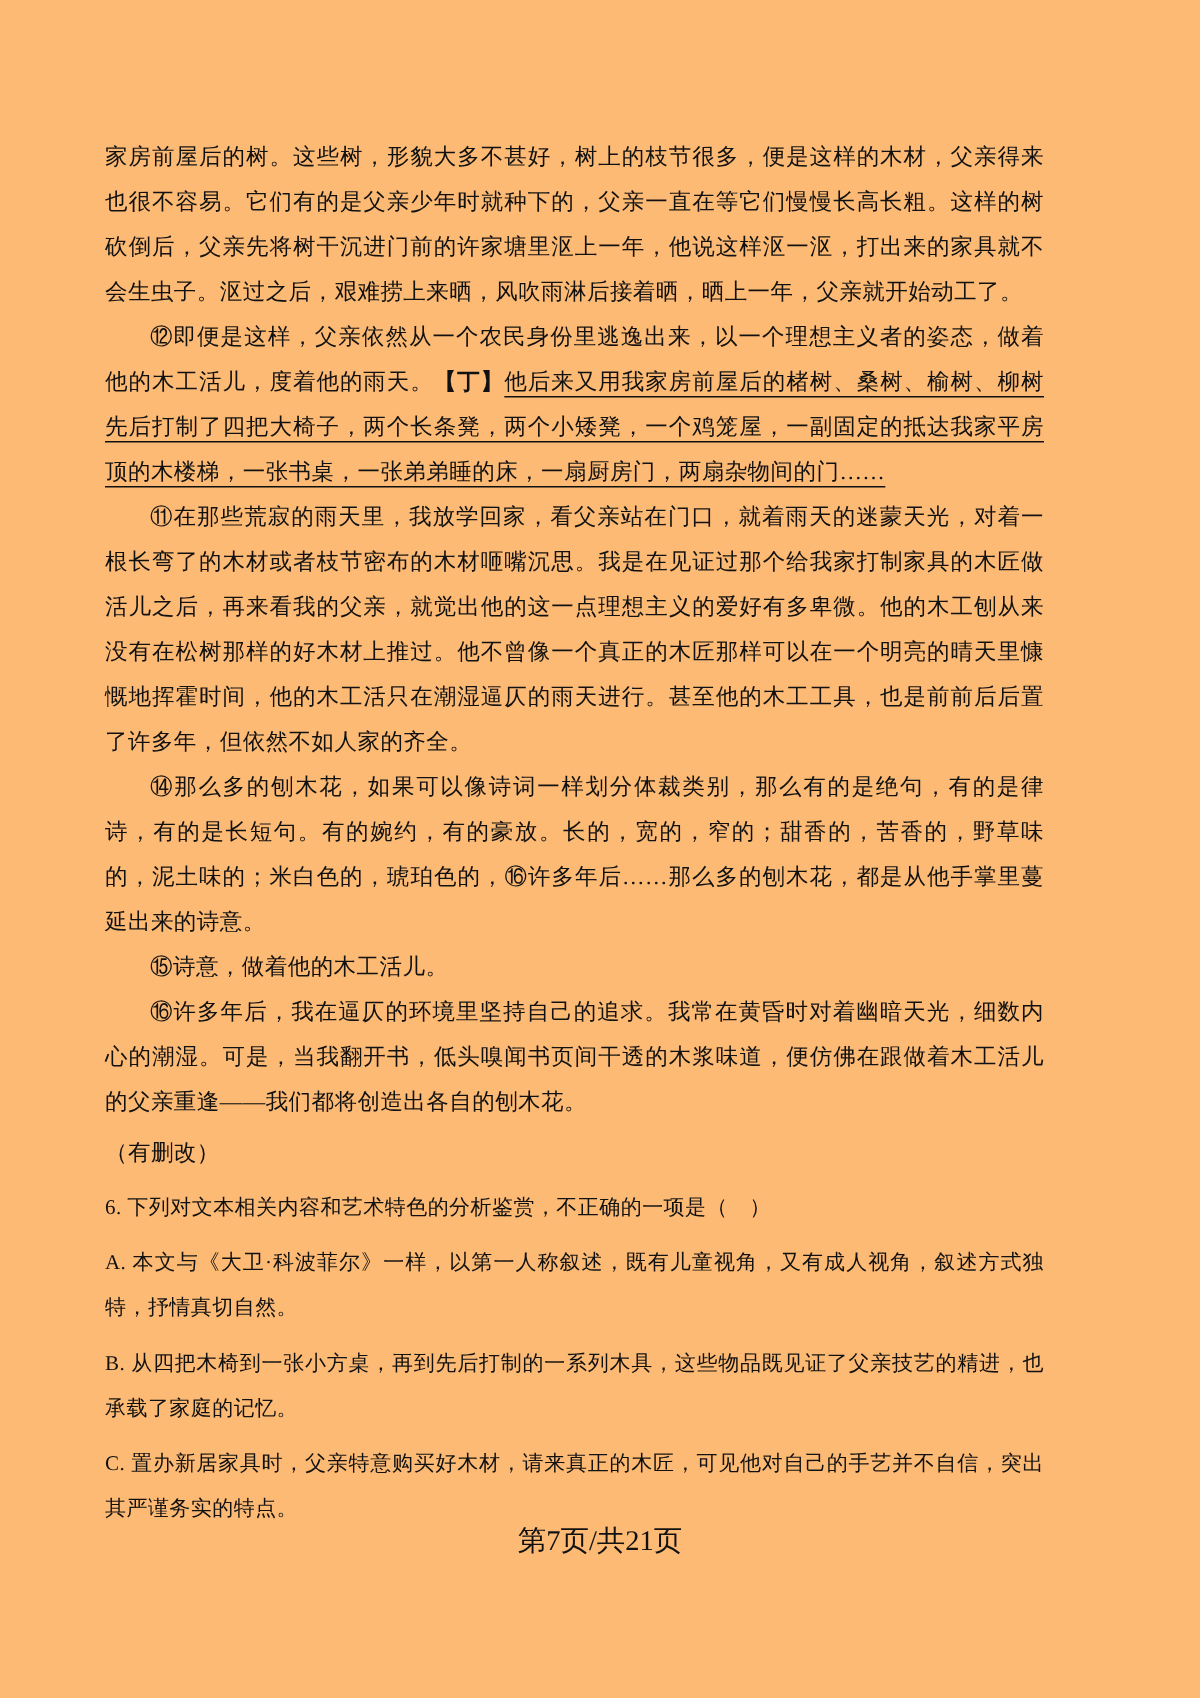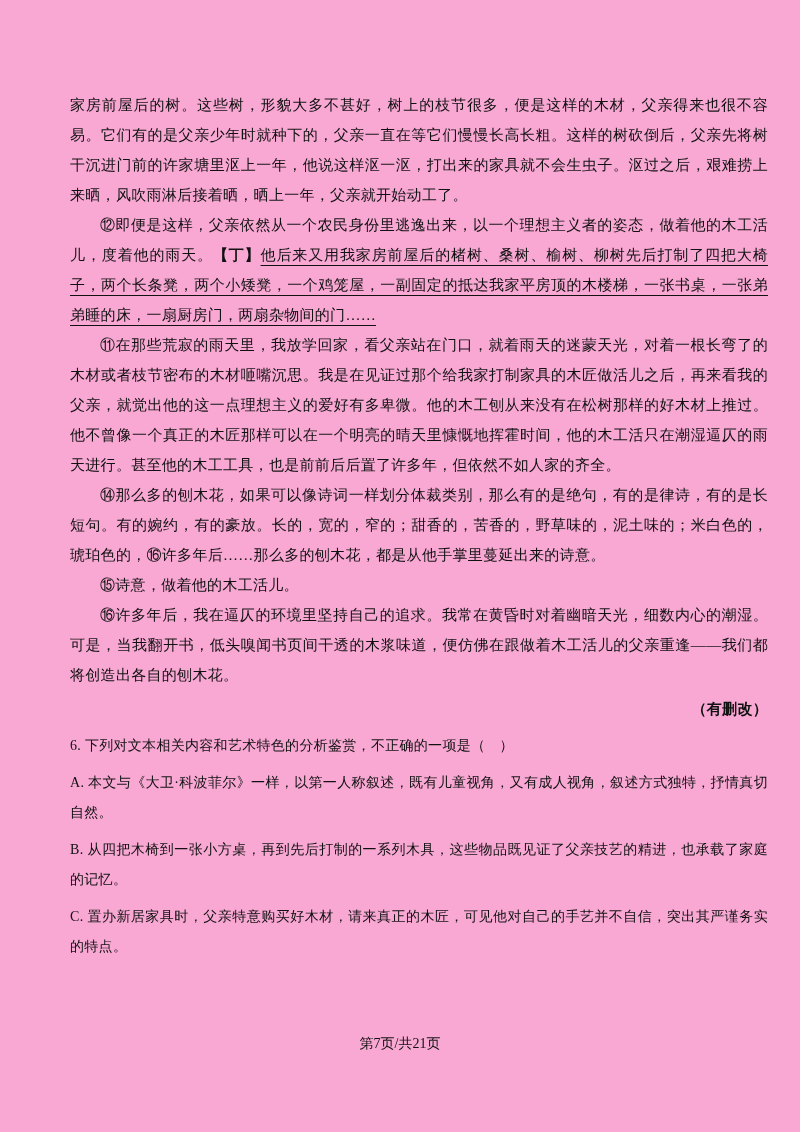--- a/index.html
+++ b/index.html
@@ -8,60 +8,58 @@
     width: 800px;
     height: 1132px;
     position: relative;
     overflow: hidden;
     font-family: "Liberation Serif", "DejaVu Serif", serif;
     color: #111111;
   }
   .page {
     position: absolute;
     inset: 0;
-    padding: 90px 32px 0 70px;
-    background: #f9a8d4;
+    padding: 90px 104px 0 70px;
+    background: #fdba74;
   }
   .para {
     font-size: 15px;
     line-height: 30px;
     text-align: justify;
     text-justify: inter-ideograph;
     text-indent: 2em;
     letter-spacing: 0.3px;
   }
   .para.no-indent { text-indent: 0; }
   .underline {
     text-decoration: underline;
     text-decoration-thickness: 1px;
     text-underline-offset: 5px;
   }
   .marker { font-weight: bold; }
   .note {
-    text-align: right;
     text-indent: 0;
     margin-top: 4px;
-    font-weight: bold;
   }
   .question { margin-top: 6px; }
   .q-para {
     font-size: 14px;
     line-height: 30px;
     text-align: justify;
     text-justify: inter-ideograph;
     letter-spacing: 0.3px;
     margin-top: 7px;
   }
   .footer {
     position: absolute;
     left: 0;
     right: 0;
-    bottom: 80px;
+    bottom: 96px;
     text-align: center;
-    font-size: 14px;
+    font-size: 19px;
     line-height: 16px;
     color: #111111;
   }
 </style>
 </head>
 <body>
 
 <div class="page">
 
   <main class="article">

